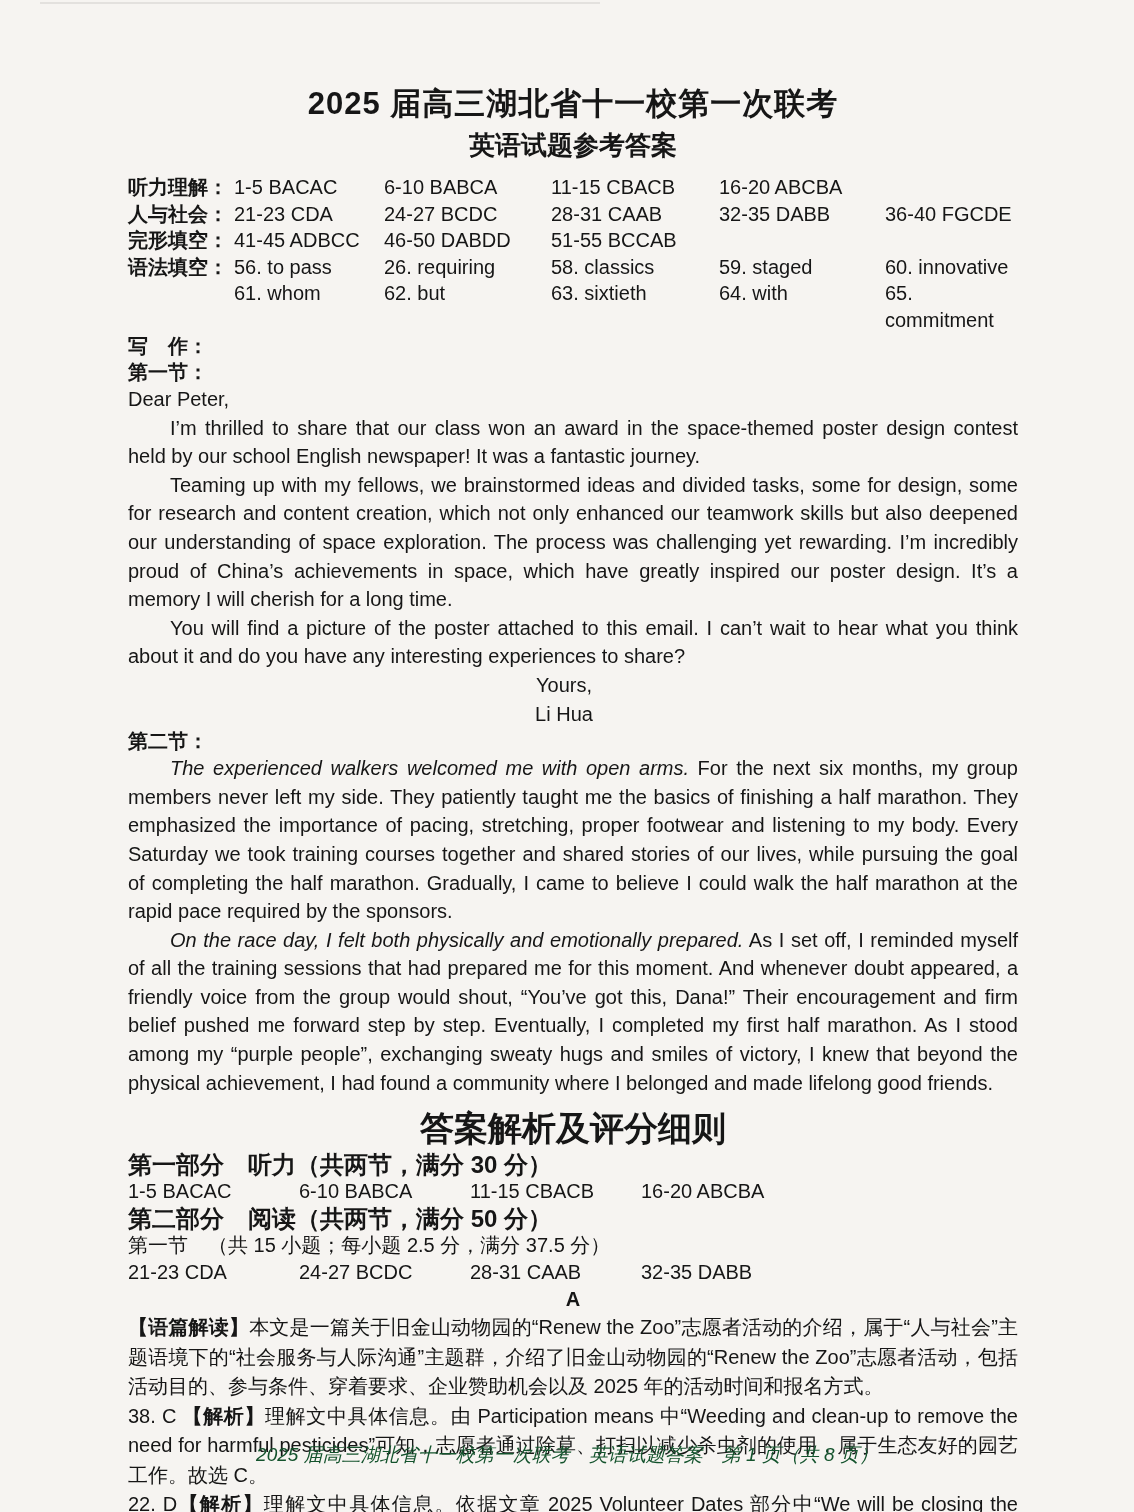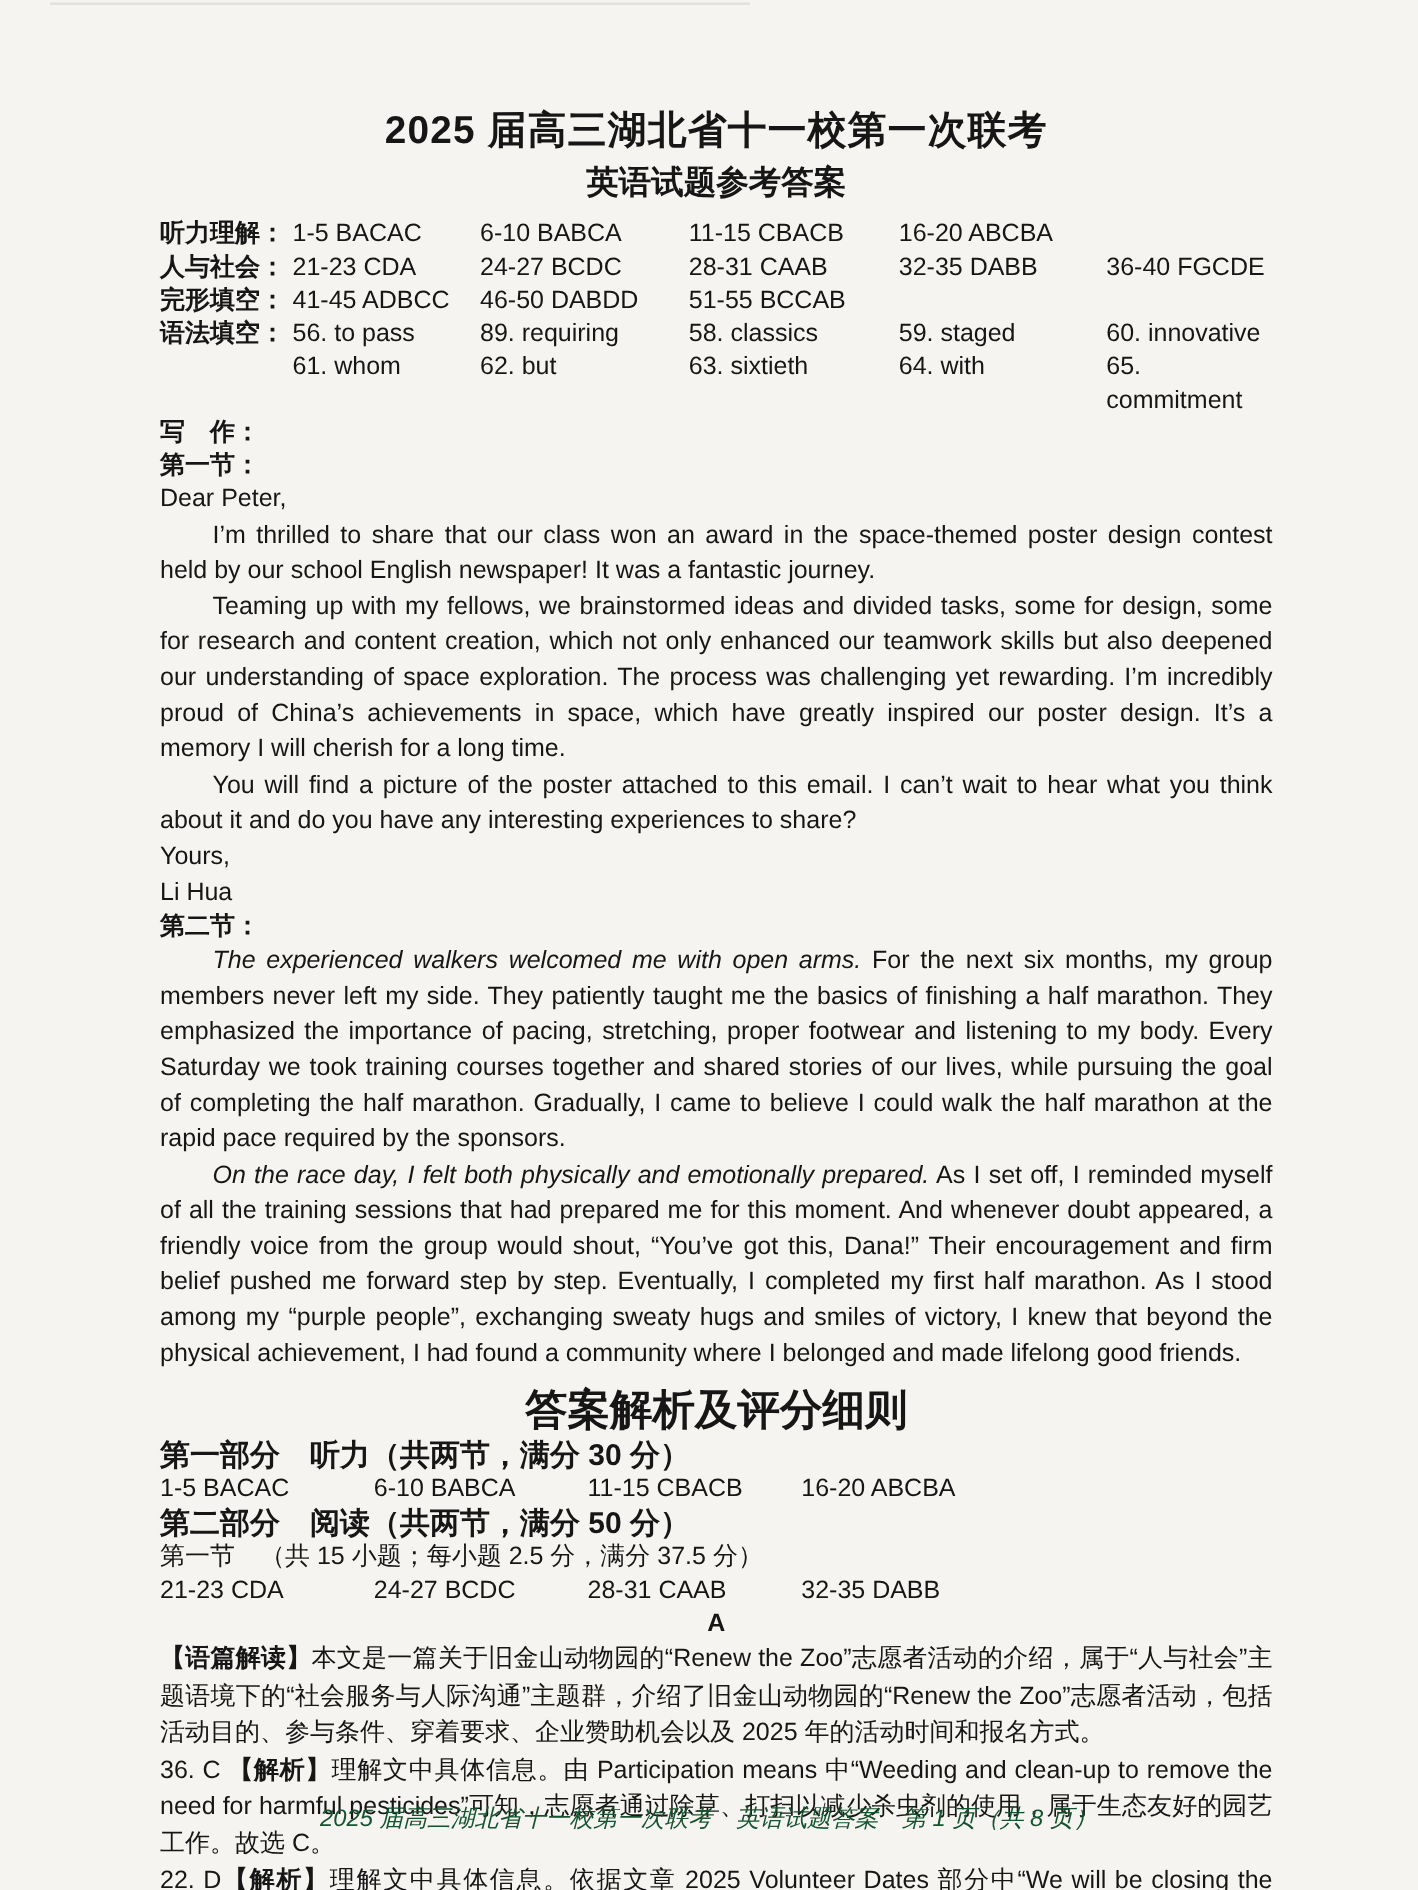--- a/index.html
+++ b/index.html
@@ -22,21 +22,21 @@
   .ak-label{width:106px;flex:none;font-weight:700;}
   .ak-c0{width:150px;flex:none;}
   .ak-c1{width:167px;flex:none;}
   .ak-c2{width:168px;flex:none;}
   .ak-c3{width:166px;flex:none;}
   .ak-c4{flex:1;}
 
   .wr-label{font-weight:700;font-size:20px;line-height:26px;}
   .en{margin:0;font-size:20px;line-height:28.6px;text-align:justify;text-indent:2.1em;}
   .en.noindent{text-indent:0;}
-  .en.sign{text-align:left;text-indent:0;padding-right:18px;}
+  .en.sign{text-align:center;text-indent:0;padding-right:18px;}
   .en .lead{font-style:italic;}
 
   .an-title{text-align:center;font-weight:700;font-size:34px;line-height:34px;margin-top:14px;margin-bottom:6px;}
   .hline{font-size:24px;font-weight:700;line-height:27px;}
   .nline{font-size:20px;line-height:27px;}
   .ans-row{display:flex;font-size:20px;line-height:27px;}
   .ans-cell{width:171px;flex:none;}
   .ans-cell:last-child{flex:1;}
   .passage-label{text-align:center;font-weight:700;font-size:20px;line-height:27px;}
 
@@ -78,21 +78,21 @@
       <span class="ak-label">完形填空：</span>
       <span class="ak-c0">41-45 ADBCC</span>
       <span class="ak-c1">46-50 DABDD</span>
       <span class="ak-c2">51-55 BCCAB</span>
       <span class="ak-c3"></span>
       <span class="ak-c4"></span>
     </div>
     <div class="ak-row">
       <span class="ak-label">语法填空：</span>
       <span class="ak-c0">56. to pass</span>
-      <span class="ak-c1">89. requiring</span>
+      <span class="ak-c1">26. requiring</span>
       <span class="ak-c2">58. classics</span>
       <span class="ak-c3">59. staged</span>
       <span class="ak-c4">60. innovative</span>
     </div>
     <div class="ak-row">
       <span class="ak-label"></span>
       <span class="ak-c0">61. whom</span>
       <span class="ak-c1">62. but</span>
       <span class="ak-c2">63. sixtieth</span>
       <span class="ak-c3">64. with</span>
@@ -130,20 +130,20 @@
     <span class="ans-cell">21-23 CDA</span>
     <span class="ans-cell">24-27 BCDC</span>
     <span class="ans-cell">28-31 CAAB</span>
     <span class="ans-cell">32-35 DABB</span>
   </div>
 
   <div class="passage-label">A</div>
 
   <p class="cn"><b>【语篇解读】</b><span>本文是一篇关于旧金山动物园的“Renew the Zoo”志愿者活动的介绍，属于“人与社会”主题语境下的“社会服务与人际沟通”主题群，介绍了旧金山动物园的“Renew the Zoo”志愿者活动，包括活动目的、参与条件、穿着要求、企业赞助机会以及 2025 年的活动时间和报名方式。</span></p>
 
-  <p class="cn"><span>36. C </span><b>【解析】</b><span>理解文中具体信息。由 Participation means 中“Weeding and clean-up to remove the need for harmful pesticides”可知，志愿者通过除草、打扫以减少杀虫剂的使用，属于生态友好的园艺工作。故选 C。</span></p>
+  <p class="cn"><span>38. C </span><b>【解析】</b><span>理解文中具体信息。由 Participation means 中“Weeding and clean-up to remove the need for harmful pesticides”可知，志愿者通过除草、打扫以减少杀虫剂的使用，属于生态友好的园艺工作。故选 C。</span></p>
 
   <p class="cn"><span>22. D</span><b>【解析】</b><span>理解文中具体信息。依据文章 2025 Volunteer Dates 部分中“We will be closing the gates at 8:15 am. No late entries allowed”，可知迟到之后无法进入，因此需要按时参加。故选 D。</span></p>
 
   <p class="cn"><span>23. A</span><b>【解析】</b><span>理解文中具体信息。根据文章 Sponsoring a Corporate Renew the Zoo event 部分中“your group works together to complete Zoo projects …having fun and connecting with team members” 可知，活动中可以</span></p>
 
   <div class="footer">2025 届高三湖北省十一校第一次联考　英语试题答案　第 1 页（共 8 页）</div>
 </div>
 
 </body></html>

